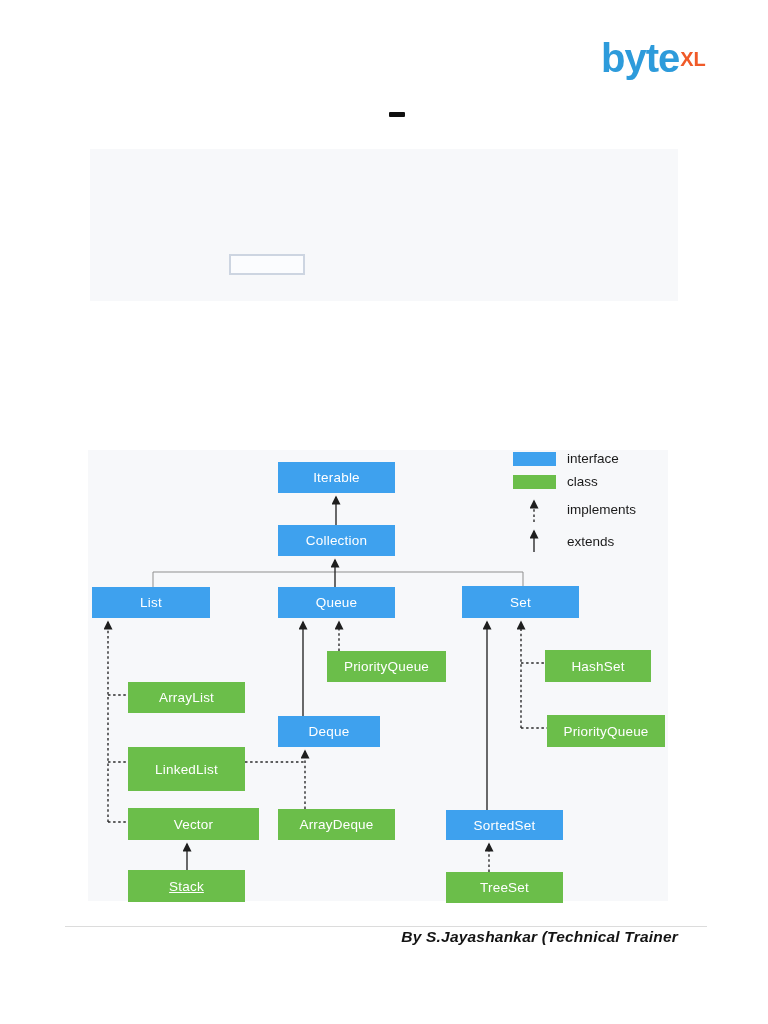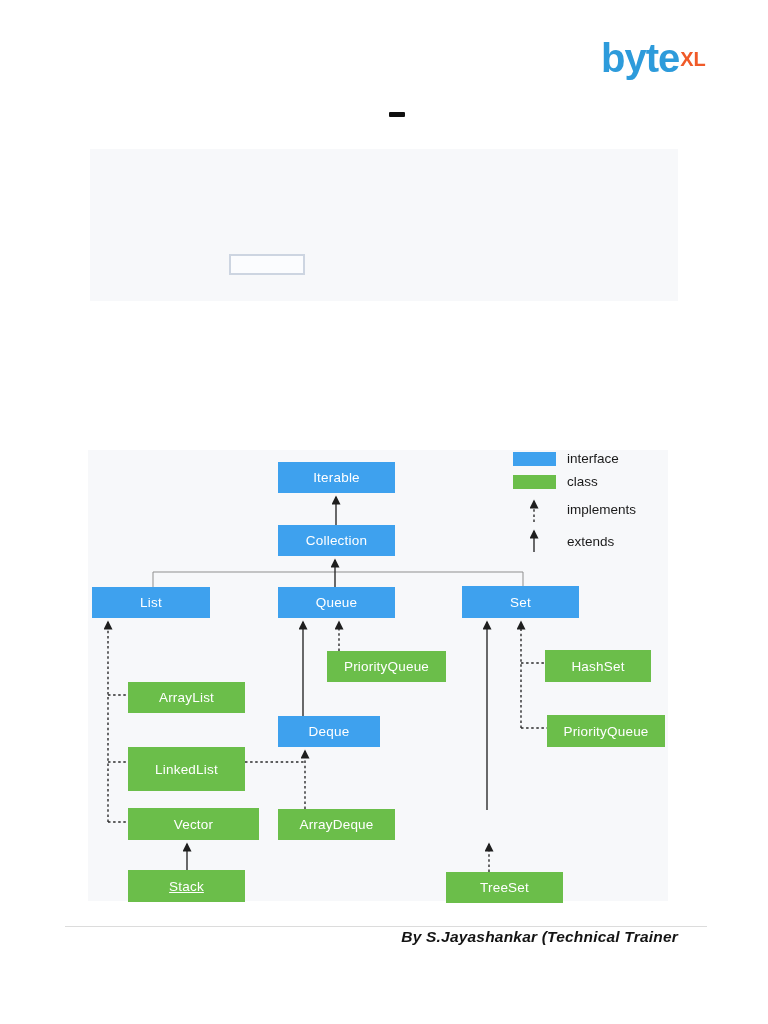--- a/index.html
+++ b/index.html
@@ -101,20 +101,21 @@
     <div class="node int" style="left:190px;top:75px;width:117px;height:31px;">Collection</div>
     <div class="node int" style="left:4px;top:137px;width:118px;height:31px;">List</div>
     <div class="node int" style="left:190px;top:137px;width:117px;height:31px;">Queue</div>
     <div class="node int" style="left:374px;top:136px;width:117px;height:32px;">Set</div>
     <div class="node cls" style="left:239px;top:201px;width:119px;height:31px;">PriorityQueue</div>
     <div class="node cls" style="left:40px;top:232px;width:117px;height:31px;">ArrayList</div>
     <div class="node int" style="left:190px;top:266px;width:102px;height:31px;">Deque</div>
     <div class="node cls" style="left:40px;top:297px;width:117px;height:44px;">LinkedList</div>
     <div class="node cls" style="left:40px;top:358px;width:131px;height:32px;">Vector</div>
     <div class="node cls" style="left:190px;top:359px;width:117px;height:31px;">ArrayDeque</div>
+    <div class="node int" style="left:358px;top:360px;width:117px;height:30px;">SortedSet</div>
     <div class="node cls" style="left:40px;top:420px;width:117px;height:32px;text-decoration:underline;">Stack</div>
     <div class="node cls" style="left:457px;top:200px;width:106px;height:32px;">HashSet</div>
     <div class="node cls" style="left:459px;top:265px;width:118px;height:32px;">PriorityQueue</div>
     <div class="node cls" style="left:358px;top:422px;width:117px;height:31px;">TreeSet</div>
   </div>
 
   <div class="footer-line"></div>
   <div class="footer-credit">By S.Jayashankar (Technical Trainer</div>
 
 </div>

